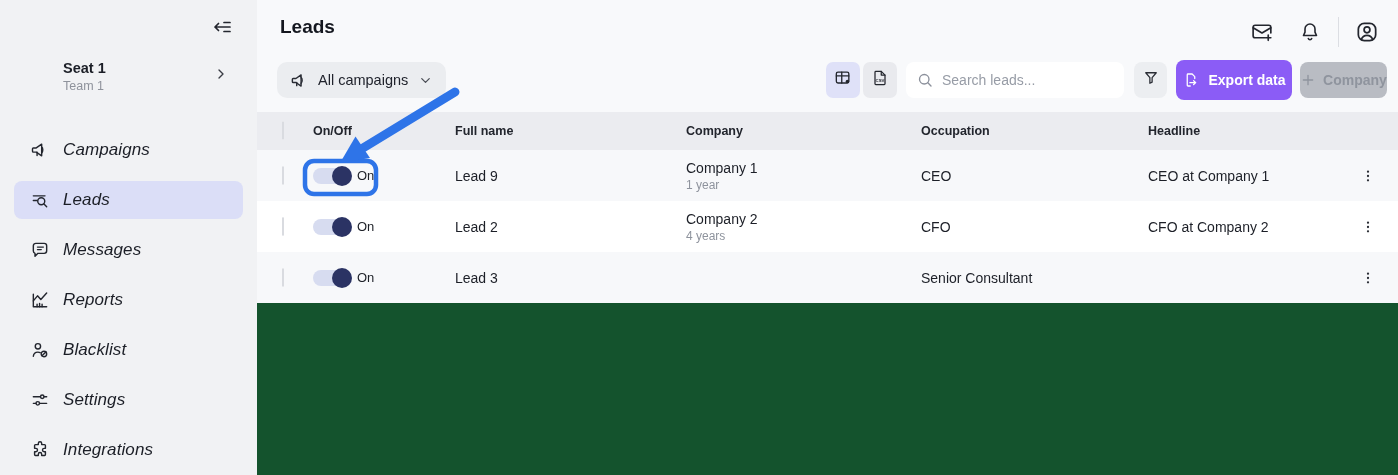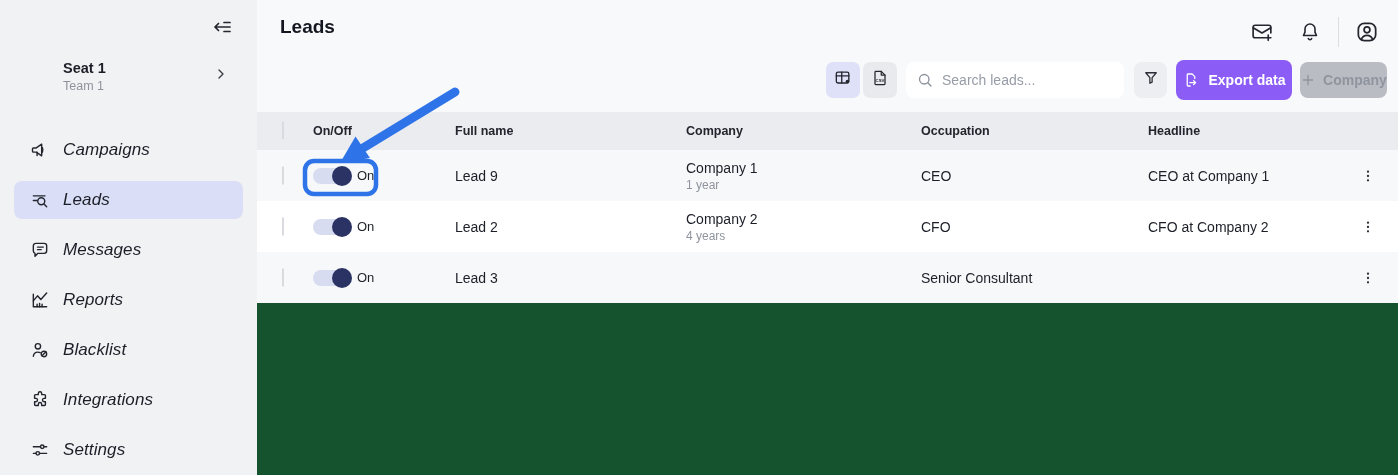--- a/index.html
+++ b/index.html
@@ -139,35 +139,35 @@
               <path d="M4 19.5c.3-3.2 2.6-5 5.5-5 1 0 1.9.2 2.7.6"></path>
               <circle cx="16.7" cy="16.7" r="3.3"></circle>
               <path d="M14.4 19l4.6-4.6"></path>
           </svg>
         </span>
         <span class="nlabel">Blacklist</span>
       </div>
       <div class="nav-item">
         <span class="nicon">
           <svg width="20" height="20" viewBox="0 0 24 24" fill="none" stroke="currentColor" stroke-width="1.7" stroke-linecap="round" stroke-linejoin="round">
-            <path d="M10 4a2 2 0 014 0v1.5h3.5a1 1 0 011 1V10H17a2 2 0 000 4h1.5v3.5a1 1 0 01-1 1H14V17a2 2 0 00-4 0v1.5H6.5a1 1 0 01-1-1V14H7a2 2 0 000-4H5.5V6.5a1 1 0 011-1H10V4z"></path>
-          </svg>
-        </span>
-        <span class="nlabel">Integrations</span>
-      </div>
-      <div class="nav-item">
-        <span class="nicon">
-          <svg width="20" height="20" viewBox="0 0 24 24" fill="none" stroke="currentColor" stroke-width="1.7" stroke-linecap="round" stroke-linejoin="round">
             <path d="M4 8h8.5M16.8 8H20"></path>
               <circle cx="14.7" cy="8" r="2.1"></circle>
               <path d="M4 16h3.2M11.5 16H20"></path>
               <circle cx="9.3" cy="16" r="2.1"></circle>
           </svg>
         </span>
         <span class="nlabel">Settings</span>
+      </div>
+      <div class="nav-item">
+        <span class="nicon">
+          <svg width="20" height="20" viewBox="0 0 24 24" fill="none" stroke="currentColor" stroke-width="1.7" stroke-linecap="round" stroke-linejoin="round">
+            <path d="M10 4a2 2 0 014 0v1.5h3.5a1 1 0 011 1V10H17a2 2 0 000 4h1.5v3.5a1 1 0 01-1 1H14V17a2 2 0 00-4 0v1.5H6.5a1 1 0 01-1-1V14H7a2 2 0 000-4H5.5V6.5a1 1 0 011-1H10V4z"></path>
+          </svg>
+        </span>
+        <span class="nlabel">Integrations</span>
       </div>
     </nav>
   </aside>
 
   <main class="main">
     <h1 class="page-title">Leads</h1>
 
     <div class="header-icons">
       <span class="hicon mail">
         <svg width="25" height="25" viewBox="0 0 24 24" fill="none" stroke="currentColor" stroke-width="1.6" stroke-linecap="round" stroke-linejoin="round">
@@ -186,20 +186,34 @@
       <span class="hicon">
         <svg width="26" height="26" viewBox="0 0 24 24" fill="none" stroke="currentColor" stroke-width="1.6" stroke-linecap="round" stroke-linejoin="round">
           <rect x="4" y="4" width="16" height="16" rx="5.5"></rect>
             <circle cx="12" cy="10" r="2.7"></circle>
             <path d="M6.8 19c.8-2.6 2.8-3.9 5.2-3.9s4.4 1.3 5.2 3.9"></path>
         </svg>
       </span>
     </div>
 
     <div class="toolbar">
+      <div class="campaign-chip">
+        <span class="cicon">
+          <svg width="19" height="19" viewBox="0 0 24 24" fill="none" stroke="currentColor" stroke-width="1.8" stroke-linecap="round" stroke-linejoin="round">
+            <path d="M4 9.5h3.5L14 5v14l-6.5-4.5H4a1 1 0 01-1-1v-3a1 1 0 011-1z"></path>
+              <path d="M14 8.5c1.8.6 1.8 5.4 0 7M8.5 14.5v4"></path>
+          </svg>
+        </span>
+        <span class="clabel">All campaigns</span>
+        <span class="cchev">
+          <svg width="15" height="15" viewBox="0 0 24 24" fill="none" stroke="currentColor" stroke-width="2" stroke-linecap="round" stroke-linejoin="round">
+              <path d="M6 9l6 6 6-6"></path>
+            </svg>
+        </span>
+      </div>
 
       <div class="toolbar-right">
         <div class="view-btn active">
           <span>
             <svg width="20" height="20" viewBox="0 0 24 24" fill="none" stroke="currentColor" stroke-width="1.6" stroke-linecap="round" stroke-linejoin="round">
               <rect x="4" y="5" width="15" height="13" rx="2"></rect>
                 <path d="M4 9.5h15M10.5 5v13"></path>
                 <circle cx="17.3" cy="16.3" r="2.1" fill="currentColor" stroke="none"></circle>
             </svg>
           </span>

